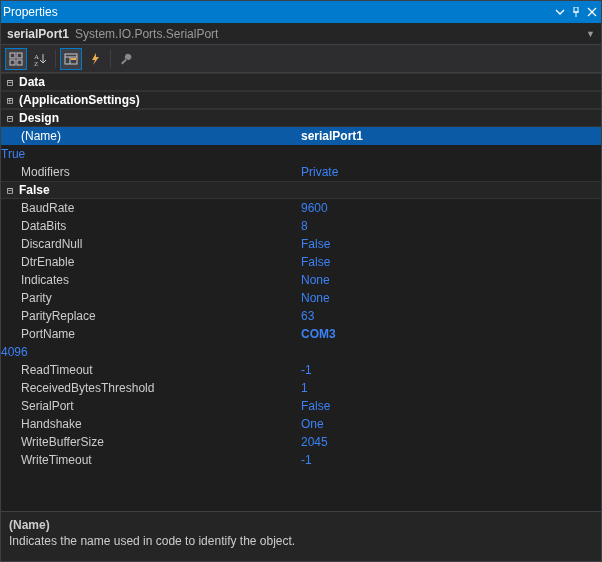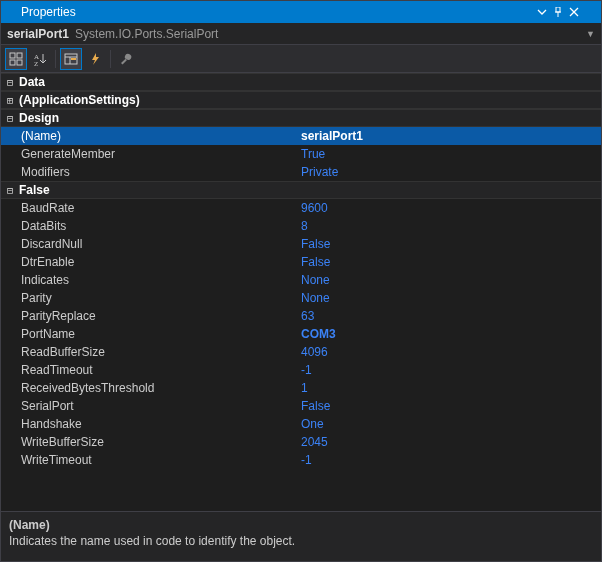--- a/index.html
+++ b/index.html
@@ -12,21 +12,21 @@
     height: 562px;
     overflow: hidden;
     border: 1px solid #3f3f46;
   }
   .titlebar {
     background: #007acc;
     color: #fff;
     height: 22px;
     display: flex;
     align-items: center;
-    padding: 0 20px;
+    padding: 0 2px;
     font-size: 12px;
   }
   .titlebar-title { flex: 1; }
   .titlebar-btns { display: flex; gap: 2px; align-items: center; }
   .sys-icon { width: 14px; height: 14px; display: flex; align-items: center; justify-content: center; cursor: pointer; }
   .object-row {
     background: #252526;
     border-bottom: 1px solid #3f3f46;
     height: 22px;
     display: flex;
@@ -179,21 +179,20 @@
     </div>
     <div class="cat-row">
       <span class="toggle">⊟</span>
       <span>Design</span>
     </div>
     <div class="prop-row selected bold-val">
       <span class="prop-label">(Name)</span>
       <span class="prop-val">serialPort1</span>
     </div>
     <div class="prop-row">
-      <span class="prop-label">GenerateMember</span>
       <span class="prop-val">True</span>
     </div>
     <div class="prop-row">
       <span class="prop-label">Modifiers</span>
       <span class="prop-val">Private</span>
     </div>
     <div class="cat-row">
       <span class="toggle">⊟</span>
       <span>False</span>
     </div>
@@ -223,21 +222,20 @@
     </div>
     <div class="prop-row">
       <span class="prop-label">ParityReplace</span>
       <span class="prop-val">63</span>
     </div>
     <div class="prop-row bold-val">
       <span class="prop-label">PortName</span>
       <span class="prop-val">COM3</span>
     </div>
     <div class="prop-row">
-      <span class="prop-label">ReadBufferSize</span>
       <span class="prop-val">4096</span>
     </div>
     <div class="prop-row">
       <span class="prop-label">ReadTimeout</span>
       <span class="prop-val">-1</span>
     </div>
     <div class="prop-row">
       <span class="prop-label">ReceivedBytesThreshold</span>
       <span class="prop-val">1</span>
     </div>

